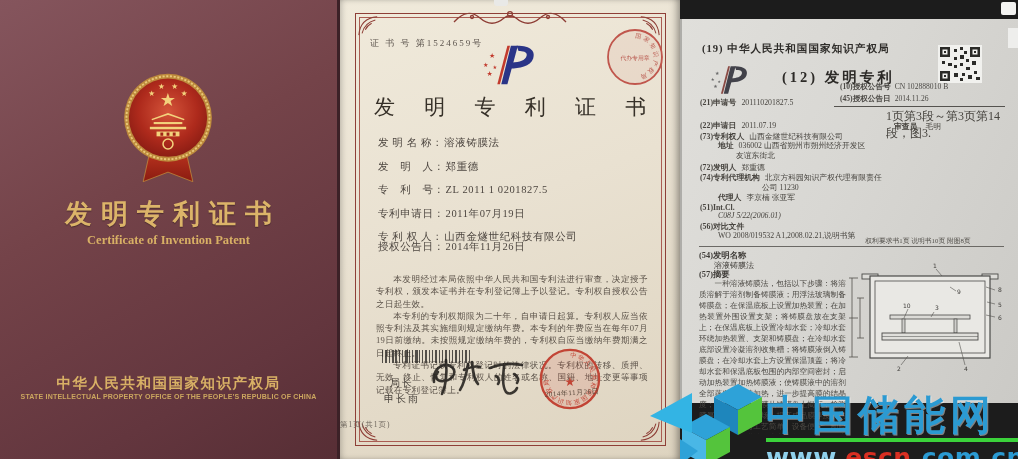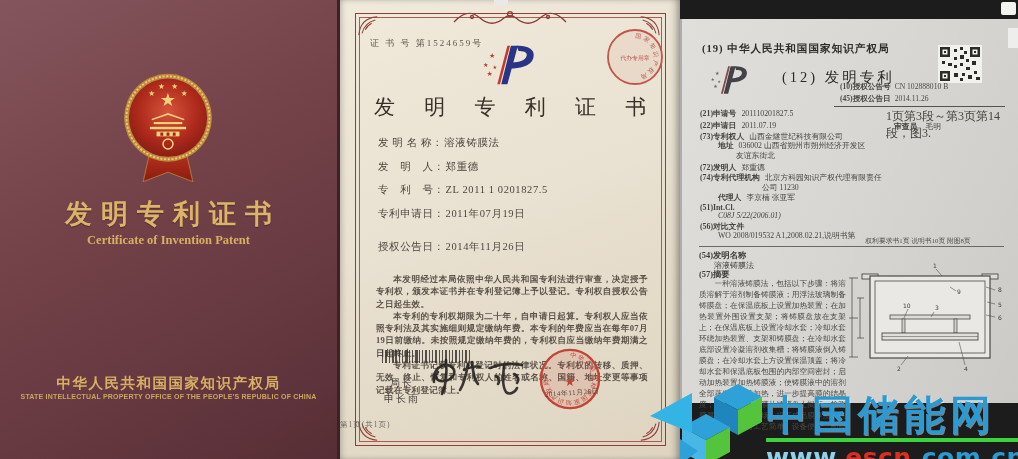--- a/index.html
+++ b/index.html
@@ -32,21 +32,21 @@
   .cert-frame-inner { position:absolute; left:19px; top:17px; right:18px; bottom:17px;
                       border:1px solid #aa5c52; }
   .cert-no { position:absolute; left:30px; top:37px; font-size:9px; letter-spacing:2px; color:#5d554e; }
   .sipo-logo-main { position:absolute; left:142px; top:44px; }
   .top-seal { position:absolute; left:264px; top:26px; }
   .cert-title { position:absolute; left:0; top:93px; width:100%; text-align:center;
                 font-size:21px; font-weight:normal; color:#363028; letter-spacing:12px; text-indent:12px; }
   .cert-field { position:absolute; left:38px; font-size:10.5px; color:#4d4640; letter-spacing:.6px; }
   .cert-field .fv { margin-left:1px; }
   .f0{top:136px} .f1{top:160px} .f2{top:183px} .f3{top:207px} .f4{top:230px} .f5{top:240px}
-  .cert-paras { position:absolute; left:36px; top:273px; width:272px;font-weight:bold; }
+  .cert-paras { position:absolute; left:36px; top:273px; width:272px; }
   .cert-paras p { font-size:8.6px; line-height:12.3px; color:#5b5249; text-align:justify;
                   text-indent:2em; letter-spacing:.3px; }
   .barcode { position:absolute; left:42px; top:350px; width:90px; height:13px; opacity:.8;
              background:repeating-linear-gradient(90deg,#2e2b28 0 1.5px,transparent 1.5px 3px,
                         #2e2b28 3px 5.5px,transparent 5.5px 7px,#2e2b28 7px 8px,transparent 8px 10px); }
   .director { position:absolute; left:44px; top:375px; font-size:10px; line-height:16px;
               letter-spacing:2px; color:#423c36;text-align:center; }
   .signature { position:absolute; left:80px; top:354px; }
   .bottom-seal { position:absolute; left:198px; top:347px; }
   .seal-date { position:absolute; left:196px; top:388px; width:72px; text-align:center;
@@ -60,29 +60,29 @@
   .notch { position:absolute; left:494px; top:0; width:14px; height:6px; background:#e9e9e7; border-radius:0 0 3px 3px; }
 
   
   .gaz { position:absolute; left:680px; top:0; width:338px; height:384px;
          background:linear-gradient(115deg,#e0dfdb 0%,#d8d7d3 45%,#cbcac6 100%);
          border-left:2px solid #aeada9; color:#3f3c38;margin-top:19px; }
   .gz-office { position:absolute; left:20px; top:23px; font-size:10.6px; font-weight:bold;
                letter-spacing:1px; color:#2f2d2a; }
   .qr { position:absolute; left:256px; top:26px; }
   .gz-logo { position:absolute; left:28px; top:46px; }
-  .gz-doctype { position:absolute; left:100px; top:49px; font-size:14.5px; font-weight:normal;
+  .gz-doctype { position:absolute; left:100px; top:49px; font-size:14.5px; font-weight:bold;
                 letter-spacing:3px; color:#2c2a27; }
   .gz-publine { position:absolute; left:158px; width:166px; font-size:7.6px; color:#4c4a46; white-space:nowrap; }
   .gz-publine .lb { font-weight:bold; margin-right:4px; }
   .pl10{top:63px} .pl45{top:75px}
   .gz-rule1 { position:absolute; left:152px; top:87px; width:171px; height:1.4px; background:#55534f; }
   .gz-meta { position:absolute; left:18px; font-size:7.8px; color:#47443f; width:182px; line-height:9.6px; }
   .gz-meta .lb { font-weight:bold; margin-right:5px; }
-  .m0{top:90px} .m1{top:102px}
+  .m0{top:79px} .m1{top:102px}
   .m2{top:113px}
   .m3{left:36px; top:122px; width:150px; padding-left:18px; text-indent:-18px;}
   .m4{top:144px}
   .m5{top:154px; width:186px; padding-left:62px; text-indent:-62px;}
   .m6{left:36px; top:174px;}
   .m7{top:184px}
   .m8{left:36px; top:192px; font-style:italic;}
   .m9{top:203px}
   .m10{left:36px; top:212px; width:165px;}
   .gz-ref { position:absolute; left:204px; top:89px; font-size:12px; color:#47443f; }
@@ -209,20 +209,21 @@
       <text font-size="6" fill="#b8554b" letter-spacing="2"><textPath href="#arcTop">国家知识产权局</textPath></text>
       <text x="31" y="34" font-size="5.8" fill="#b8554b" text-anchor="middle">代办专用章</text>
     </svg>
 
     <div class="cert-title">发 明 专 利 证 书</div>
 
     <div class="cert-field f0"><span>发 明 名 称：</span><span class="fv">溶液铸膜法</span></div>
     <div class="cert-field f1"><span>发　明　人：</span><span class="fv">郑重德</span></div>
     <div class="cert-field f2"><span>专　利　号：</span><span class="fv">ZL 2011 1 0201827.5</span></div>
     <div class="cert-field f3"><span>专利申请日：</span><span class="fv">2011年07月19日</span></div>
+    <div class="cert-field f4"><span>专 利 权 人：</span><span class="fv">山西金燧世纪科技有限公司</span></div>
     <div class="cert-field f5"><span>授权公告日：</span><span class="fv">2014年11月26日</span></div>
 
     <div class="cert-paras">
       <p>本发明经过本局依照中华人民共和国专利法进行审查，决定授予专利权，颁发本证书并在专利登记簿上予以登记。专利权自授权公告之日起生效。</p>
       <p>本专利的专利权期限为二十年，自申请日起算。专利权人应当依照专利法及其实施细则规定缴纳年费。本专利的年费应当在每年07月19日前缴纳。未按照规定缴纳年费的，专利权自应当缴纳年费期满之日起终止。</p>
       <p>专利证书记载专利权登记时的法律状况。专利权的转移、质押、无效、终止、恢复和专利权人的姓名或名称、国籍、地址变更等事项记载在专利登记簿上。</p>
     </div>
 
     <div class="barcode"></div>
     <div class="director">

